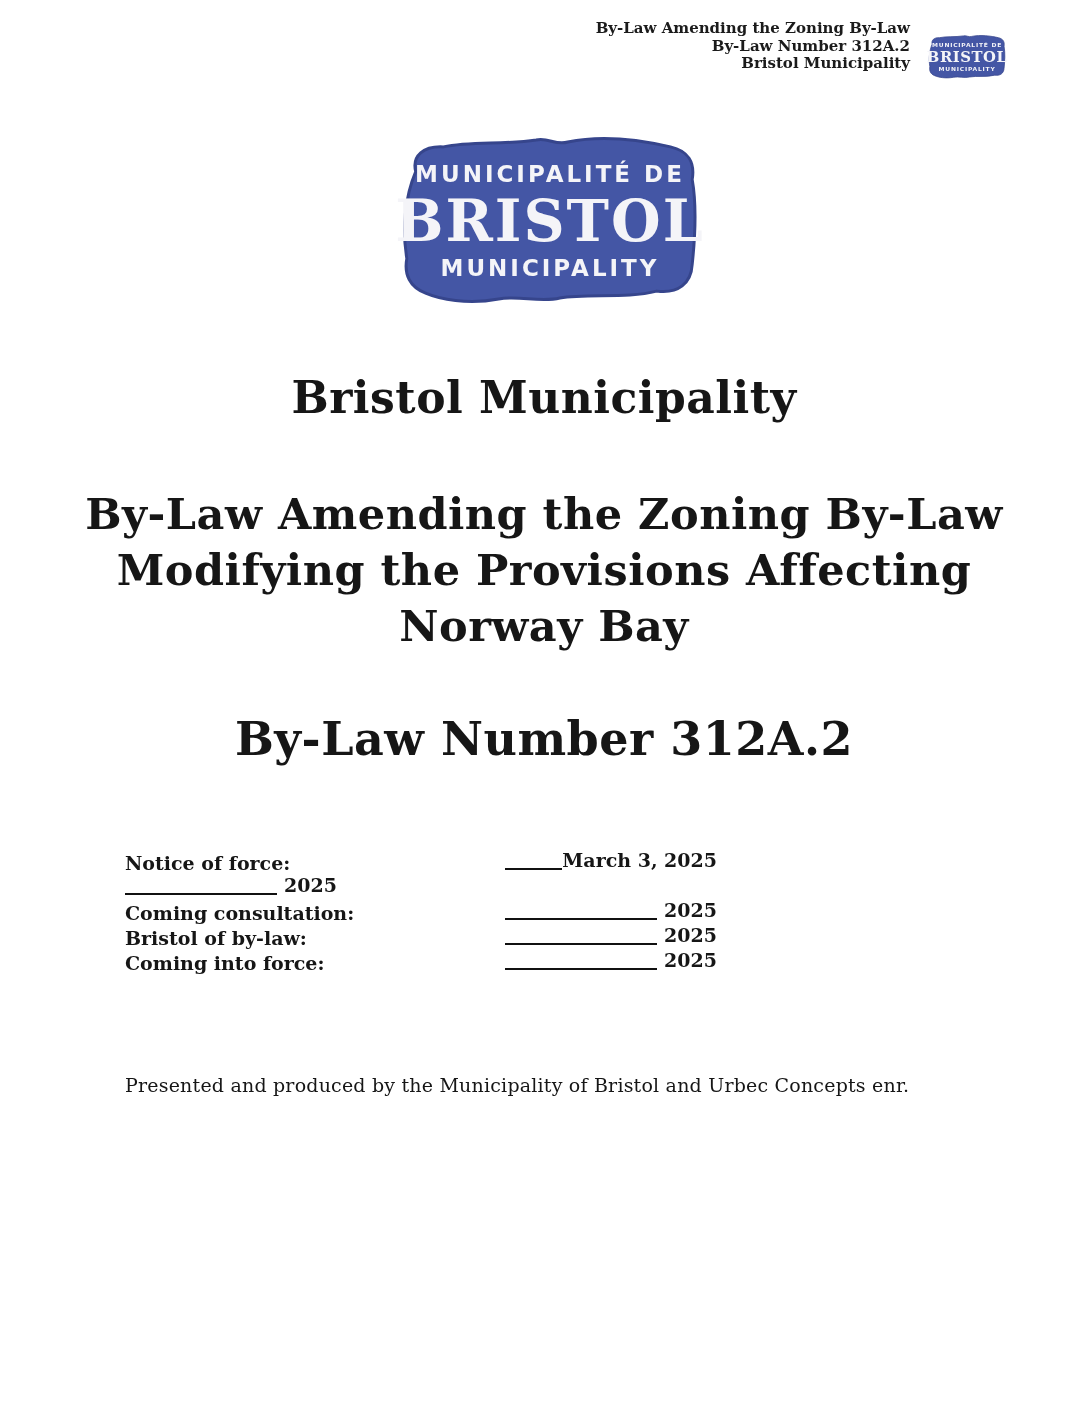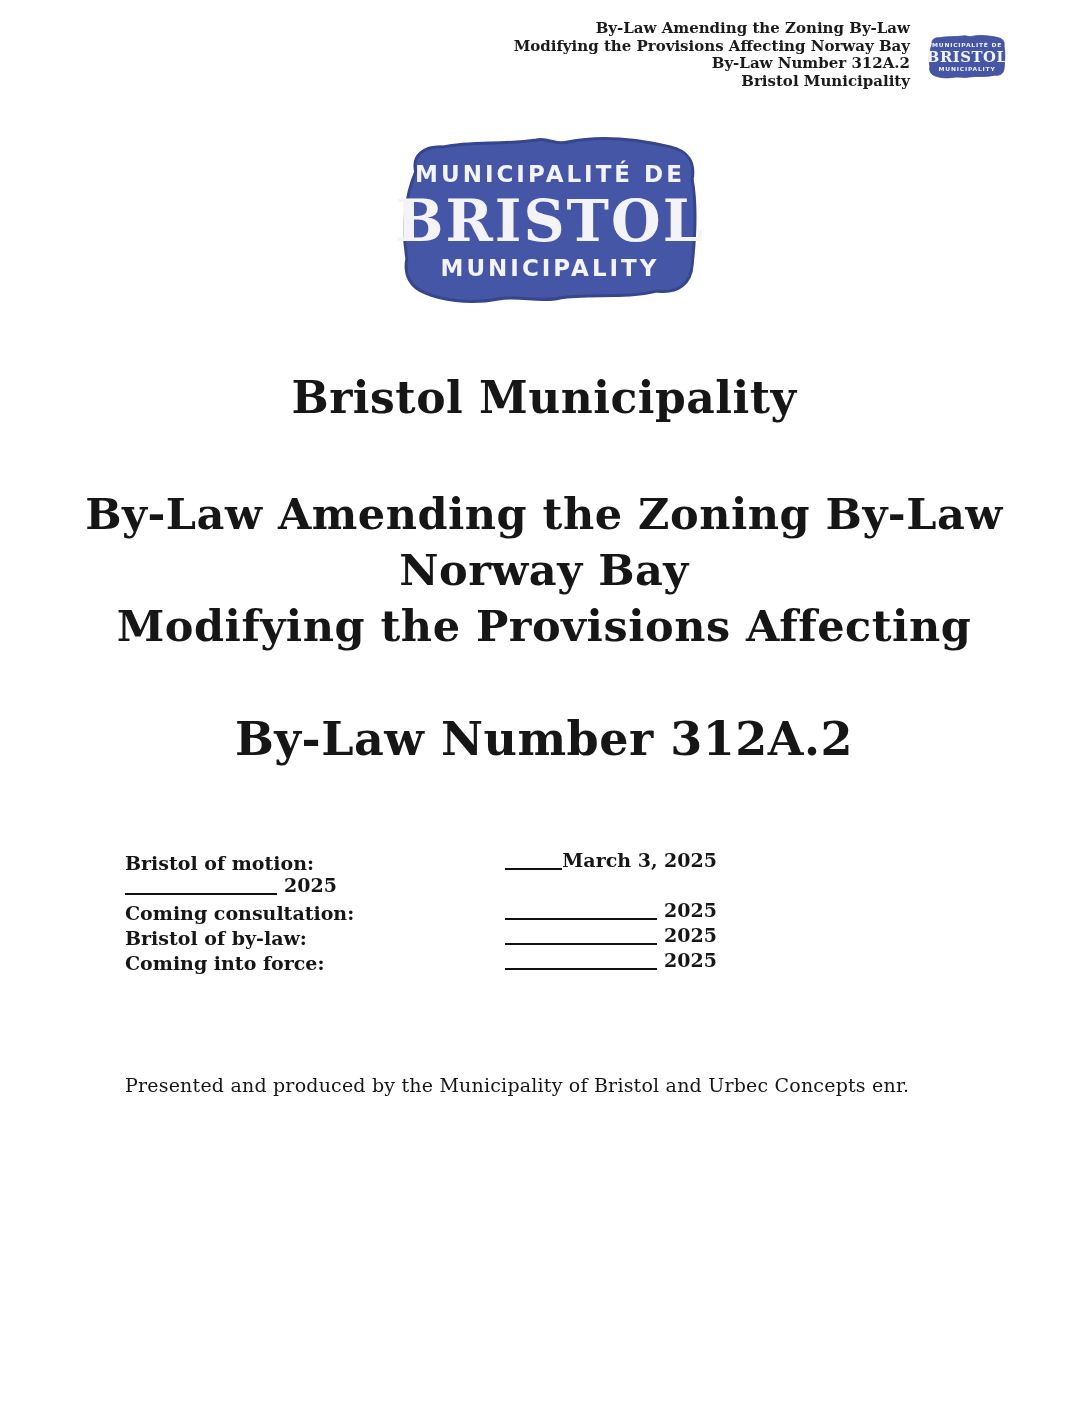--- a/index.html
+++ b/index.html
@@ -193,21 +193,20 @@
          C 18 163 12 150 15 134
          C 10 104 13 72 24 46 Z" fill="#4456a5" stroke="#36458c" stroke-width="3"></path>
   </defs>
 </svg>
 
 <div class="page">
 
   <div class="header-ref">
     <div class="header-ref-text">
       <div>By-Law Amending the Zoning By-Law</div>
-      <div>Modifying the Provisions Affecting Norway Bay</div>
       <div>By-Law Number 312A.2</div>
       <div>Bristol Municipality</div>
     </div>
     <div class="logo-small-box">
       <div class="plaque-logo">
         <svg viewBox="0 0 320 190">
             <use href="#plaque-shape"></use>
           </svg>
         <div class="plaque-text">
           <div class="plaque-line-small">MUNICIPALITÉ DE</div>
@@ -228,29 +227,29 @@
         <div class="plaque-line-big">BRISTOL</div>
         <div class="plaque-line-small">MUNICIPALITY</div>
       </div>
     </div>
   </div>
 
   <div class="page-title">Bristol Municipality</div>
 
   <div class="subtitle">
     <div>By-Law Amending the Zoning By-Law</div>
+    <div>Modifying the Provisions Affecting</div>
     <div>Norway Bay</div>
-    <div>Modifying the Provisions Affecting</div>
   </div>
 
   <div class="bylaw-number">By-Law Number 312A.2</div>
 
   <div class="dates">
     <div class="date-row first">
-      <span class="date-label">Bristol of motion:</span>
+      <span class="date-label">Notice of force:</span>
       <span class="fill-group">
         <span class="fill-line"></span>
         <span class="date-value">March 3, 2025</span>
       </span>
     </div>
     <div class="date-row">
       <span class="fill-group">
         <span class="fill-line"></span>
         <span class="date-value">2025</span>
       </span>

